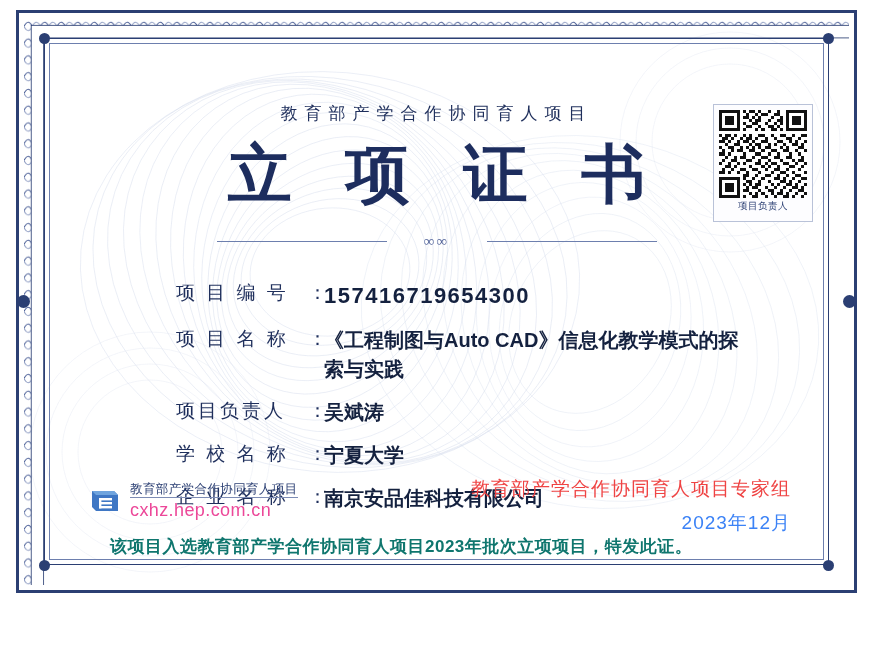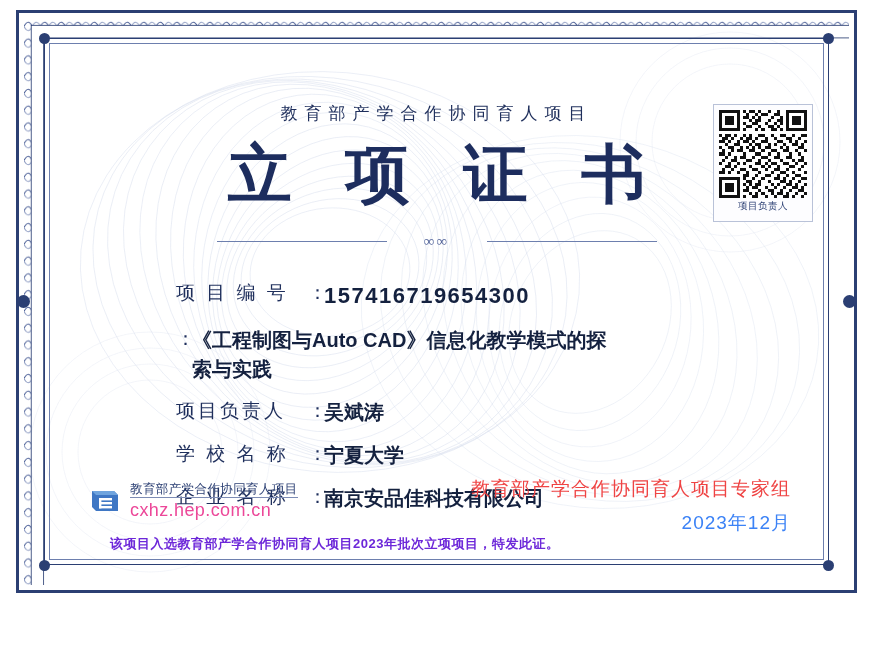--- a/index.html
+++ b/index.html
@@ -203,23 +203,23 @@
     max-width: 430px;
   }
   .field-value.code {
     letter-spacing: 1.5px;
     font-size: 22px;
   }
 
   .statement {
     margin-top: 22px;
     padding-left: 50px;
-    font-size: 13px;
+    font-size: 17px;
     font-weight: bold;
-    color: #6d28d9;
+    color: #0f766e;
     font-family: "Liberation Sans", sans-serif;
     letter-spacing: 0.5px;
   }
 
   
   .footer {
     position: absolute;
     left: 0;
     bottom: 8px;
     width: 753px;
@@ -590,20 +590,21 @@
 
     <div class="fields">
 
       <div class="field-row">
         <div class="field-label">项 目 编 号</div>
         <div class="field-colon">：</div>
         <div class="field-value code">157416719654300</div>
       </div>
 
       <div class="field-row">
+        <div class="field-label">项 目 名 称</div>
         <div class="field-colon">：</div>
         <div class="field-value">《工程制图与Auto CAD》信息化教学模式的探索与实践</div>
       </div>
 
       <div class="field-row">
         <div class="field-label">项目负责人</div>
         <div class="field-colon">：</div>
         <div class="field-value">吴斌涛</div>
       </div>
 

